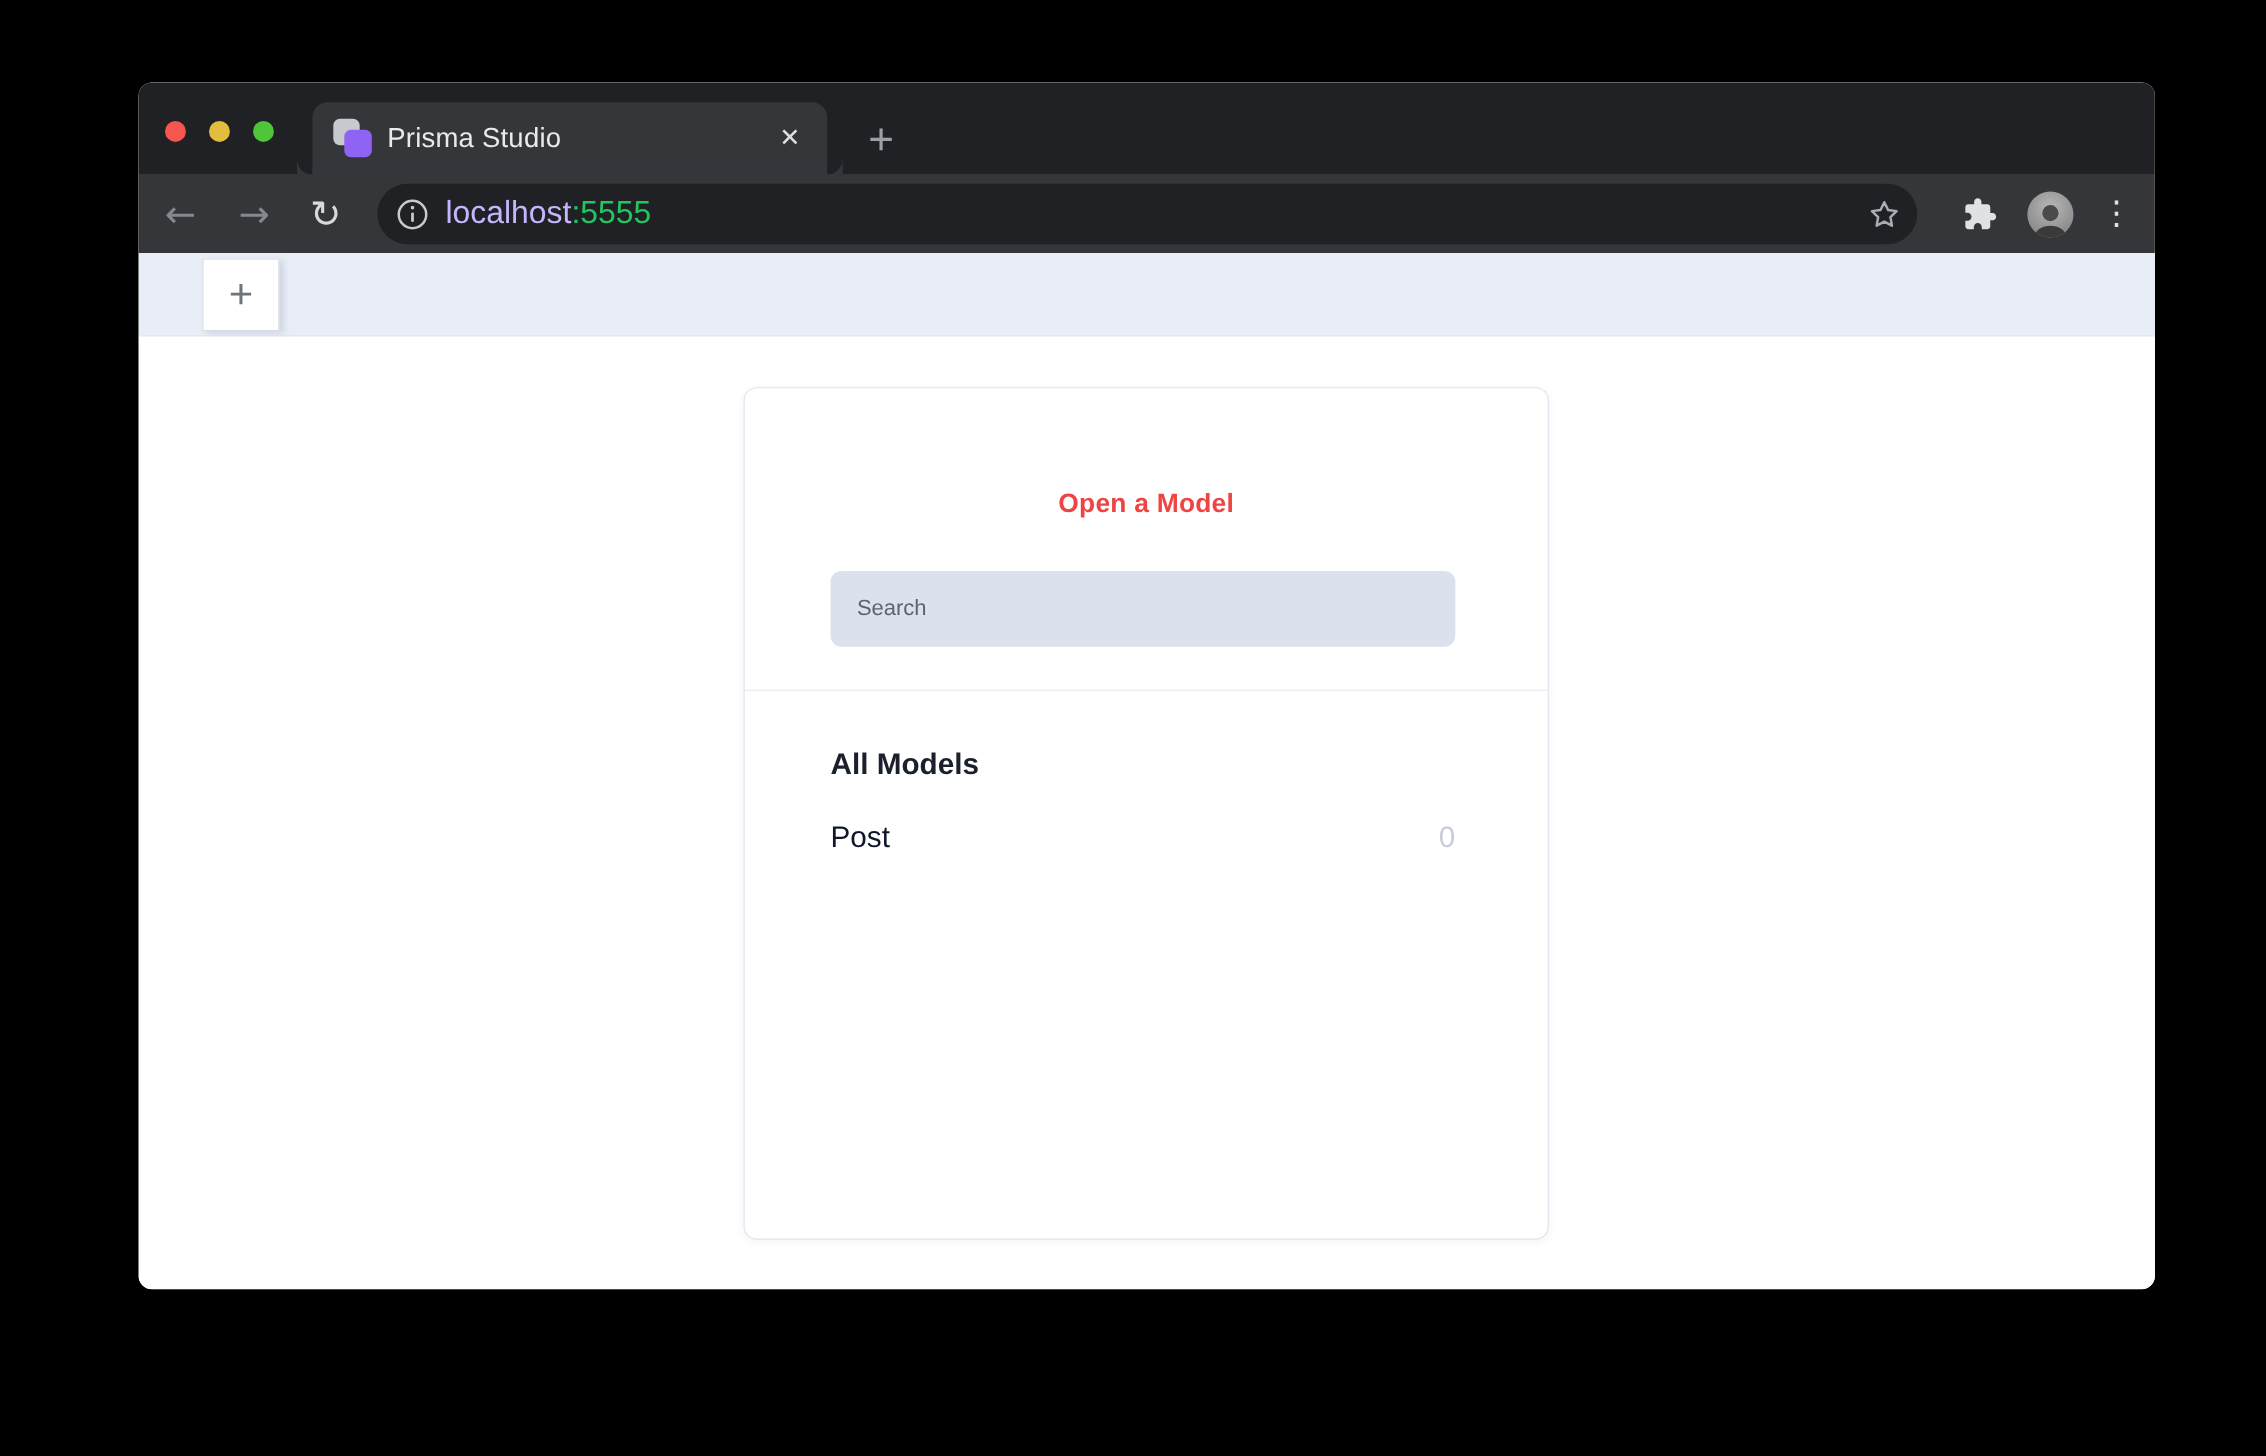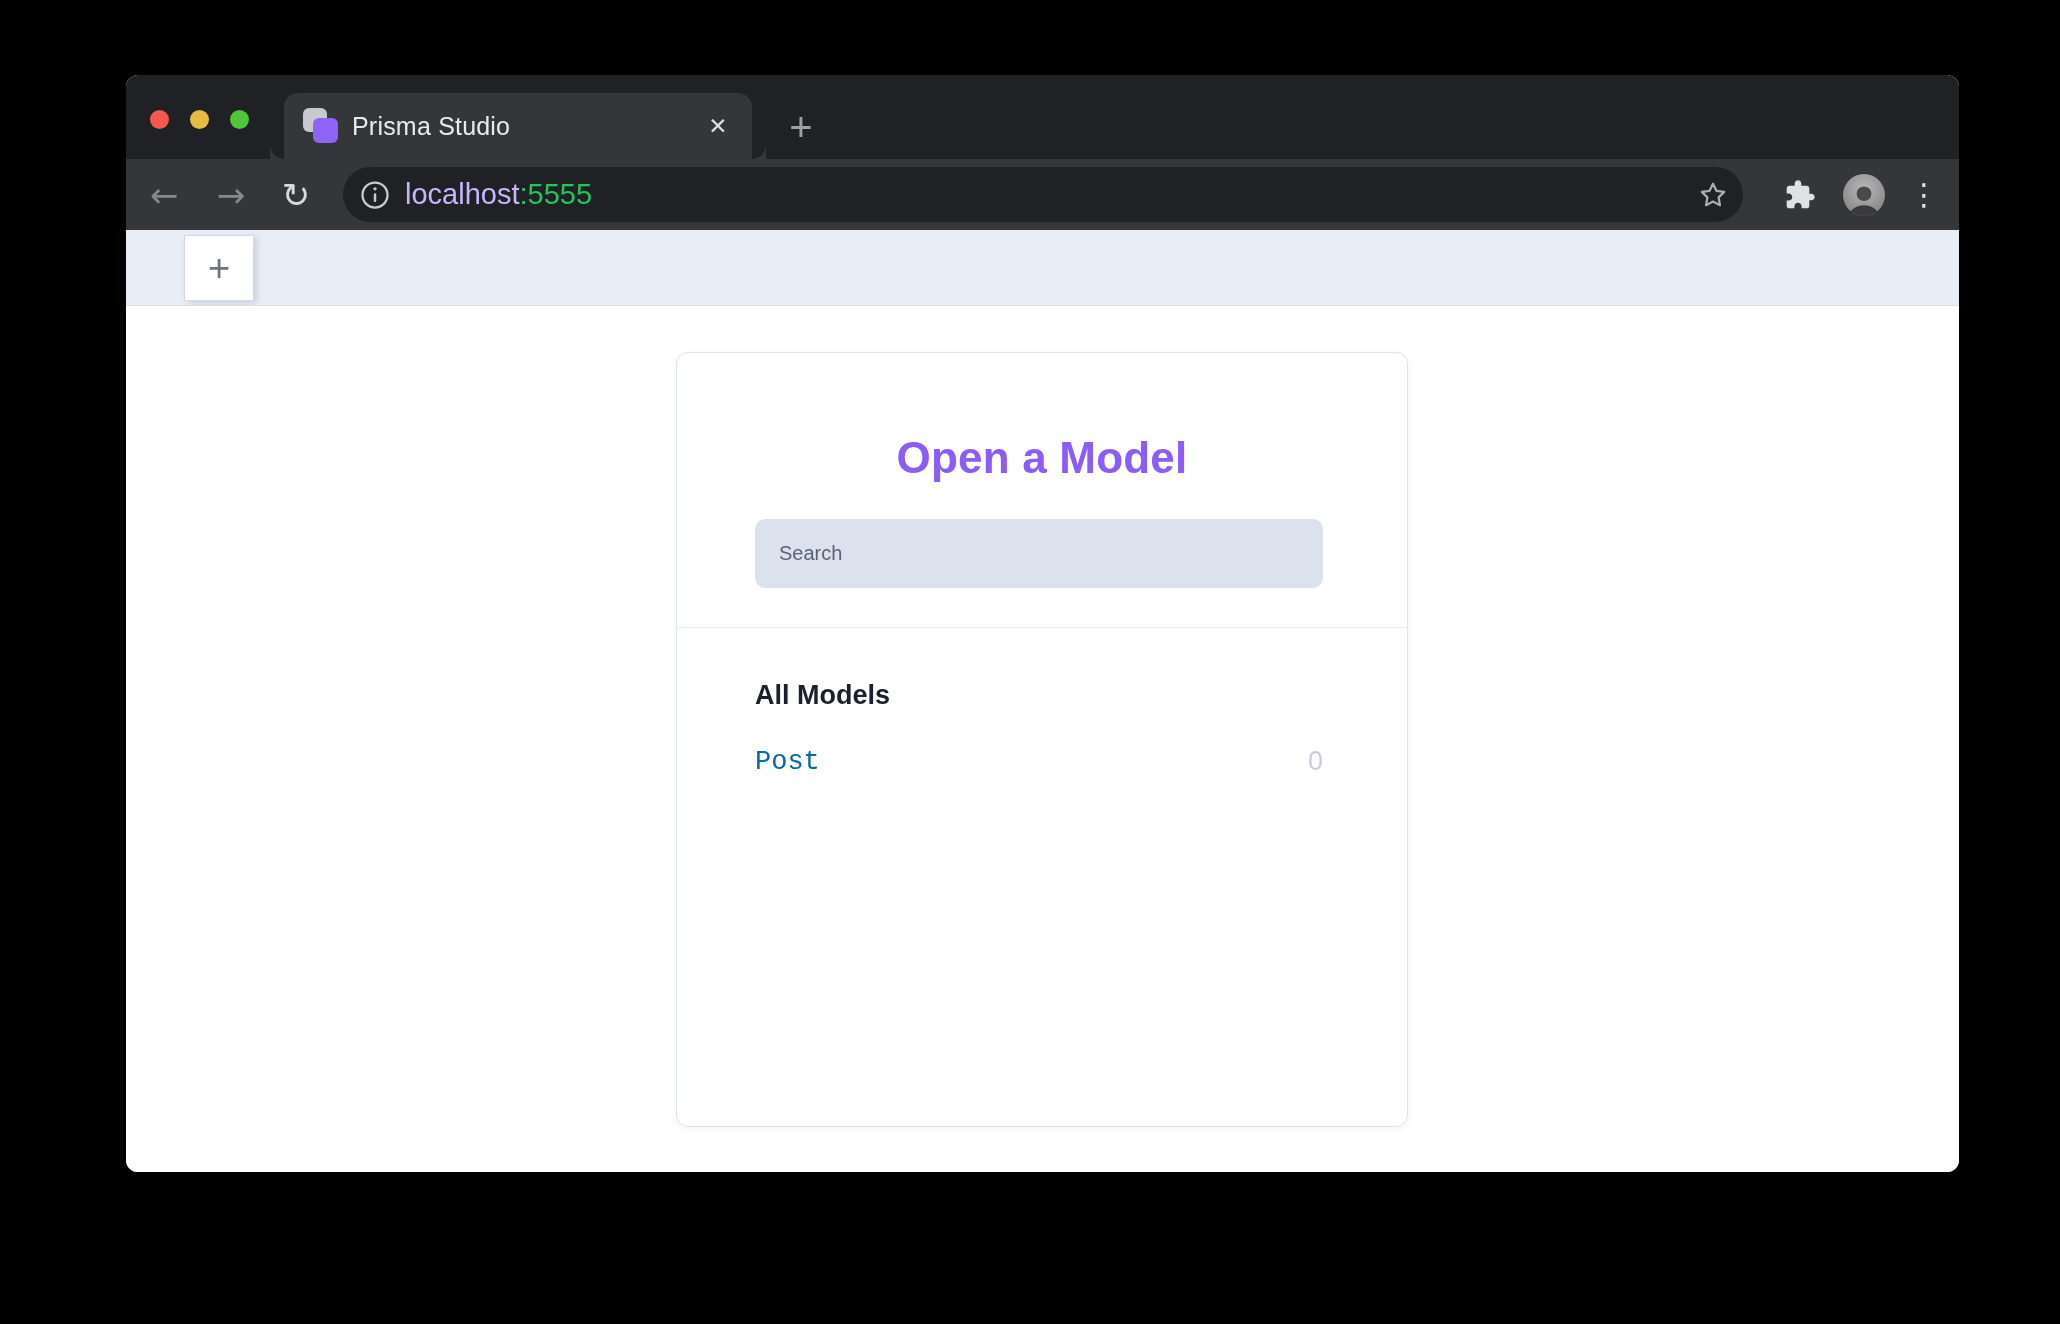--- a/index.html
+++ b/index.html
@@ -72,31 +72,31 @@
                    box-shadow: 3px 2px 6px rgba(125, 135, 160, .28);
                    display: flex; align-items: center; justify-content: center;
                    color: #6e747c; font-size: 38px; line-height: 38px; }
 
   
   .page { flex: 1; background: #fff; position: relative; }
   .card { position: absolute; left: 550px; top: 46px; width: 732px; height: 775px;
           background: #fff; border: 1px solid #dfe3ee; border-radius: 12px;
           box-shadow: 0 2px 8px rgba(30, 40, 90, .05); display: flex; flex-direction: column; }
   .card-top { height: 275px; flex: none; border-bottom: 1px solid #e6e9f1; }
-  .card-title { margin-top: 86px; text-align: center; font-size: 44px; line-height: 38px;
-                font-weight: bold; color: #8b5cf6; letter-spacing: .2px; }
+  .card-title { margin-top: 86px; text-align: center; font-size: 24px; line-height: 38px;
+                font-weight: bold; color: #ef4444; letter-spacing: .2px; }
   .search-wrap { margin: 42px 84px 0 78px; }
   .search-input { width: 100%; height: 69px; background: #dbe2ee; border: none; outline: none;
                   border-radius: 10px; padding: 0 24px; font-size: 20px; color: #1a202c;
                   font-family: "Liberation Sans", sans-serif; }
   .search-input::placeholder { color: #5b6472; opacity: 1; }
   .card-body { padding: 52px 84px 0 78px; }
   .section-title { font-size: 27px; line-height: 30px; font-weight: bold; color: #1a202c; }
   .model-row { margin-top: 36px; display: flex; align-items: center; justify-content: space-between; }
-  .model-name  { font-size: 27px; color: #0369a1; font-family: Liberation Mono, monospace; }
+  .model-name  { font-size: 27px; color: #0f172a; }
   .model-count { font-size: 27px; color: #c6cdd8; }
 
   .icon-svg { display: block; }
 </style>
 </head>
 <body>
 
 <div class="window">
 
   <div class="tabstrip">

